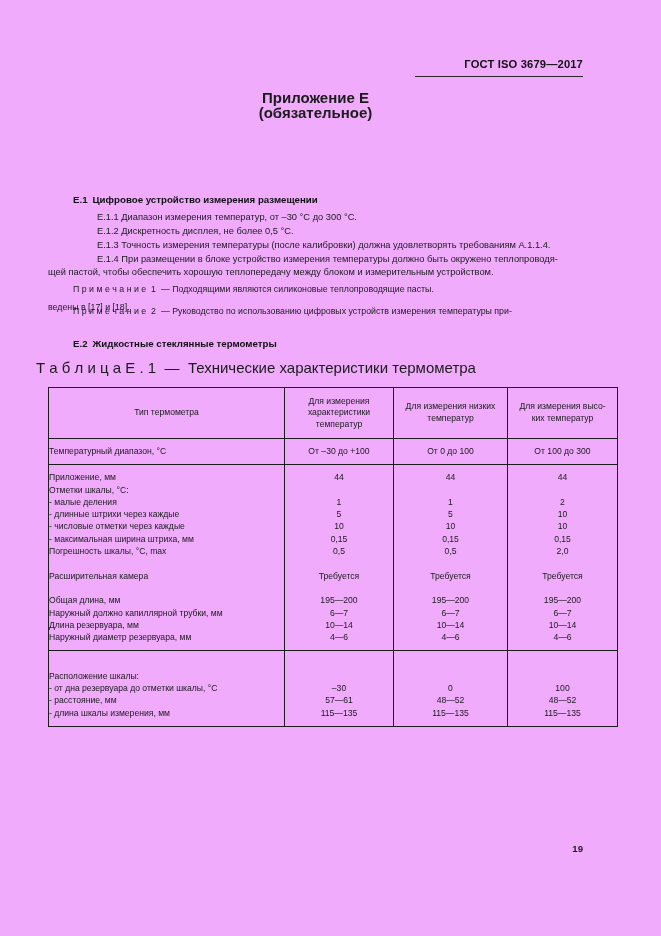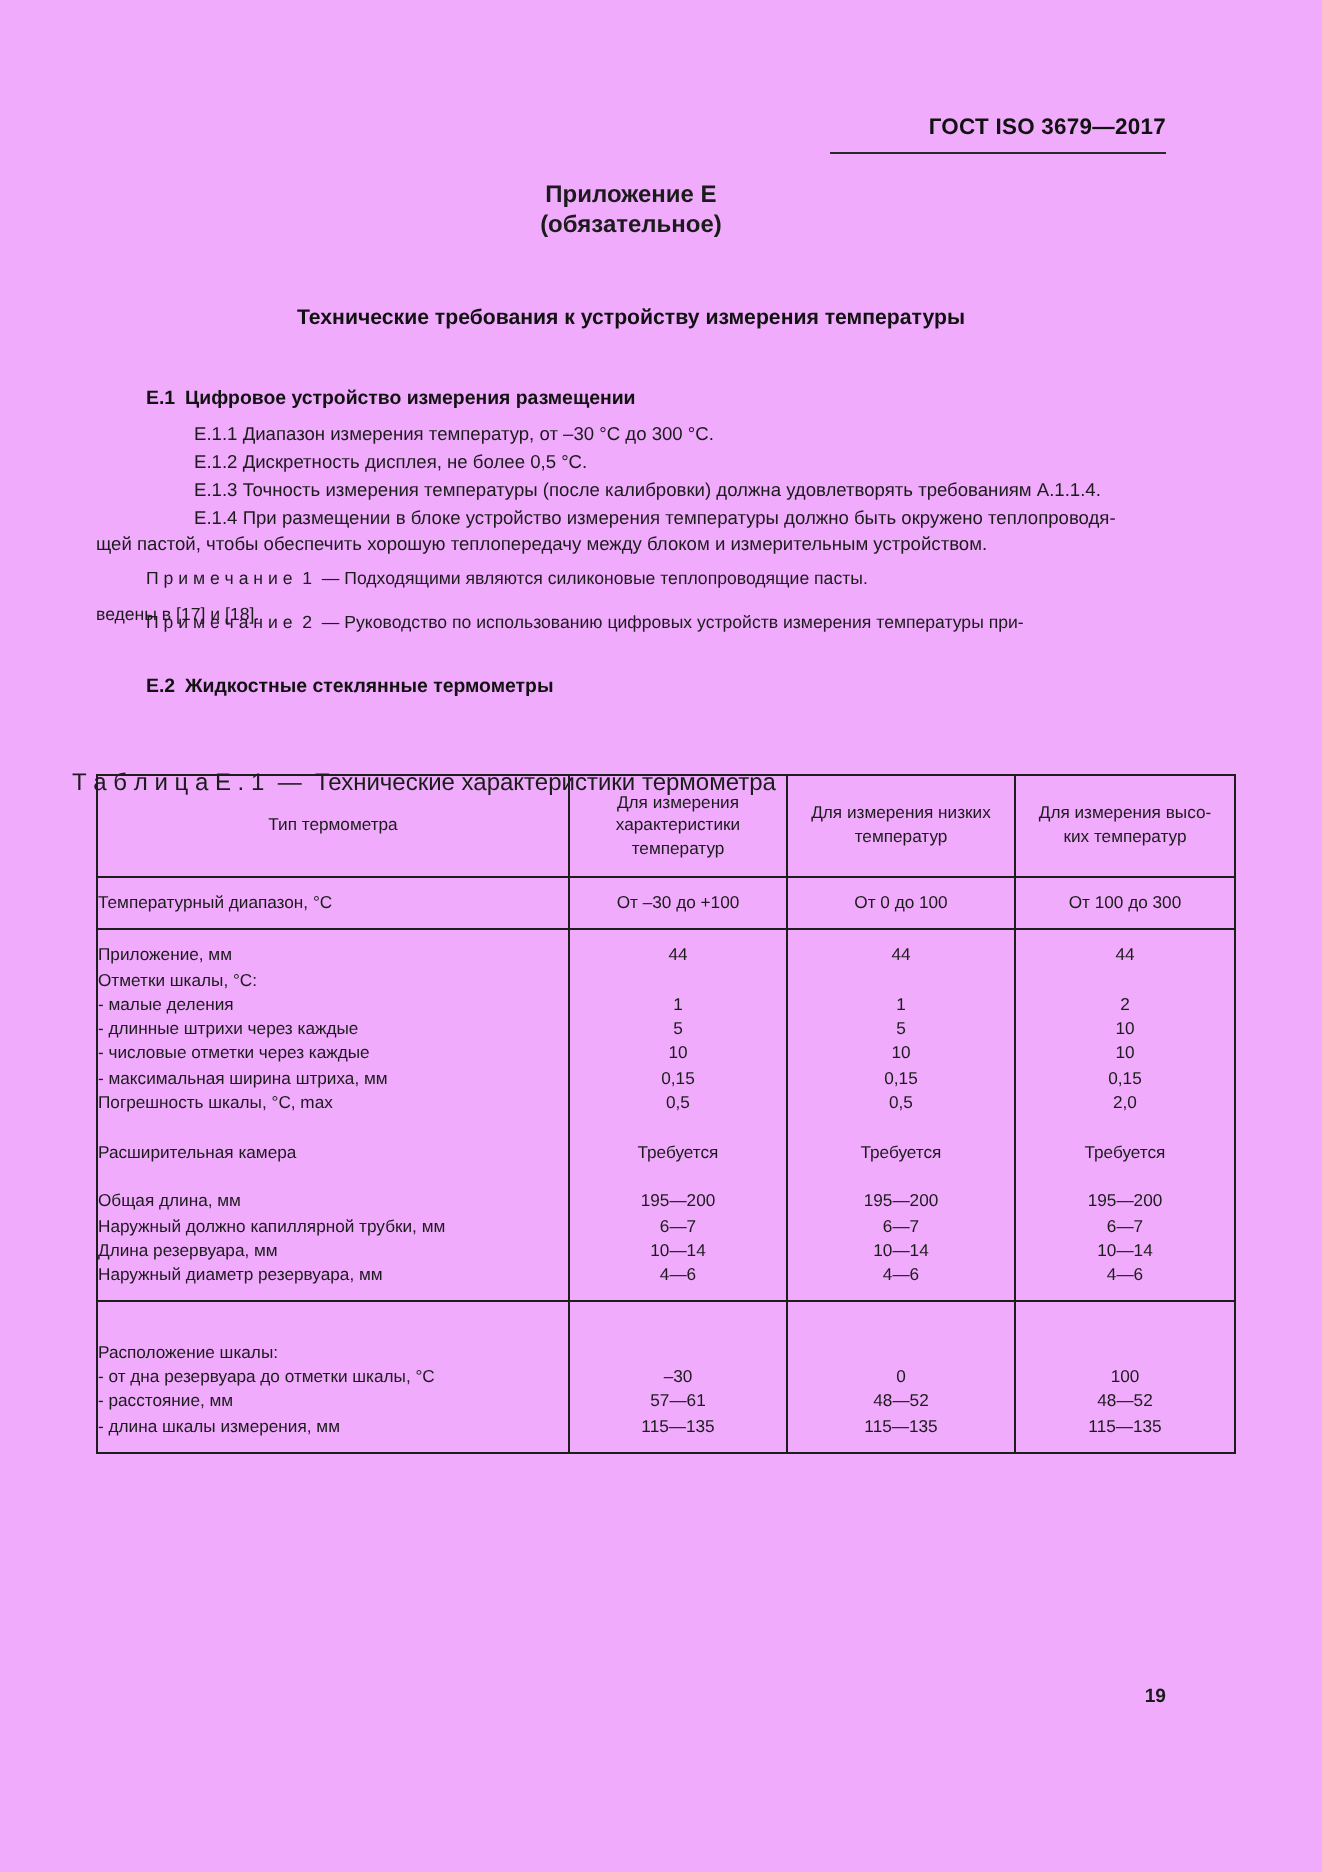--- a/index.html
+++ b/index.html
@@ -42,21 +42,21 @@
     background: #2a2a2a;
   }
 
   
   .appendix {
     position: absolute;
     top: 90px;
     left: 48px;
     width: 535px;
     text-align: center;
-    font-size: 12px;
+    font-size: 15px;
     font-weight: bold;
     line-height: 15px;
     color: #1b1b1b;
   }
 
   
   .doc-title {
     position: absolute;
     top: 153px;
     left: 48px;
@@ -89,23 +89,23 @@
   .note {
     position: absolute;
     font-size: 8.8px;
     line-height: 13.4px;
     color: #1b1b1b;
   }
 
   
   .tbl-caption {
     position: absolute;
-    top: 384px;
+    top: 359px;
     left: 36px;
-    font-size: 12px;
+    font-size: 15px;
     color: #1b1b1b;
     white-space: nowrap;
   }
 
   
   .tbl-wrap {
     position: absolute;
     top: 387px;
     left: 48px;
     width: 535px;
@@ -168,21 +168,20 @@
 <div class="page">
 
   <div class="runhead">ГОСТ ISO 3679—2017</div>
   <div class="runrule"></div>
 
   <div class="appendix">
     <div>Приложение Е</div>
     <div>(обязательное)</div>
   </div>
 
-  <div class="doc-title">Технические требования к устройству измерения температуры</div>
 
   <div class="sec-head" style="top:194px;">
     <span class="num">Е.1</span><span>Цифровое устройство измерения размещении</span>
   </div>
 
   <div class="para" style="top:211px; left:73px;">
     <span class="lead">Е.1.1</span>
     <span>Диапазон измерения температур, от –30 °С до 300 °С.</span>
   </div>
 

